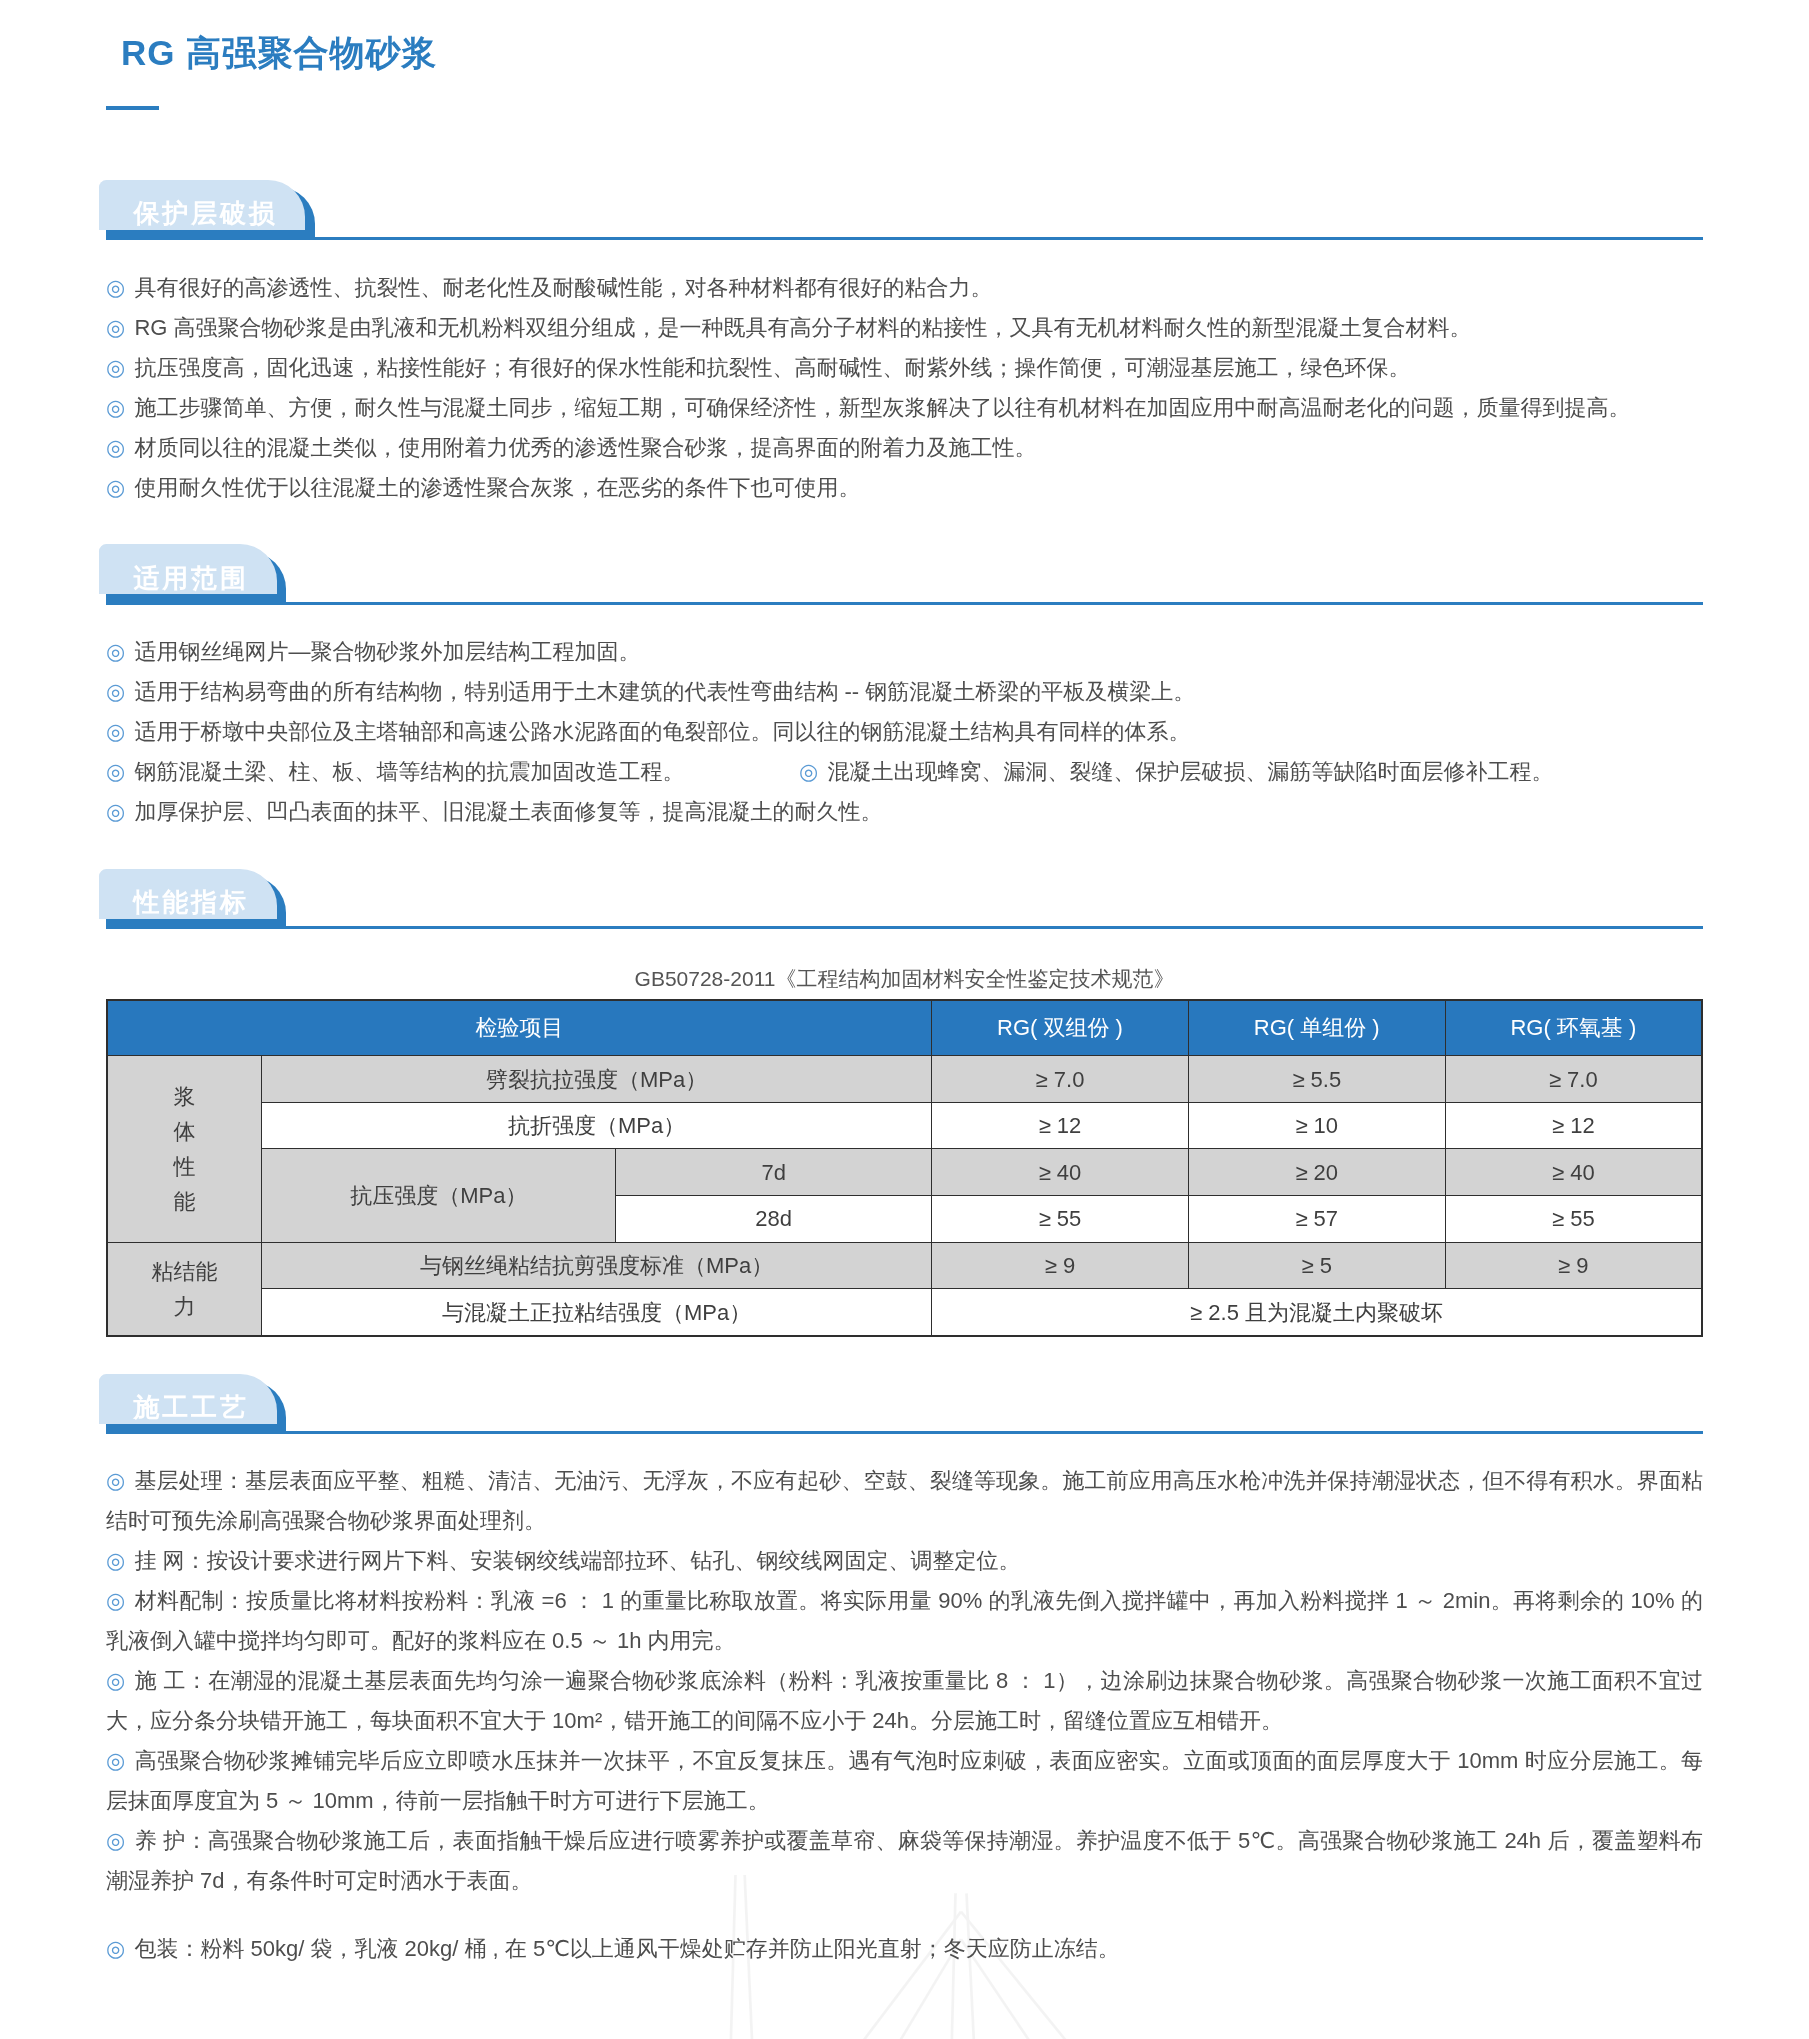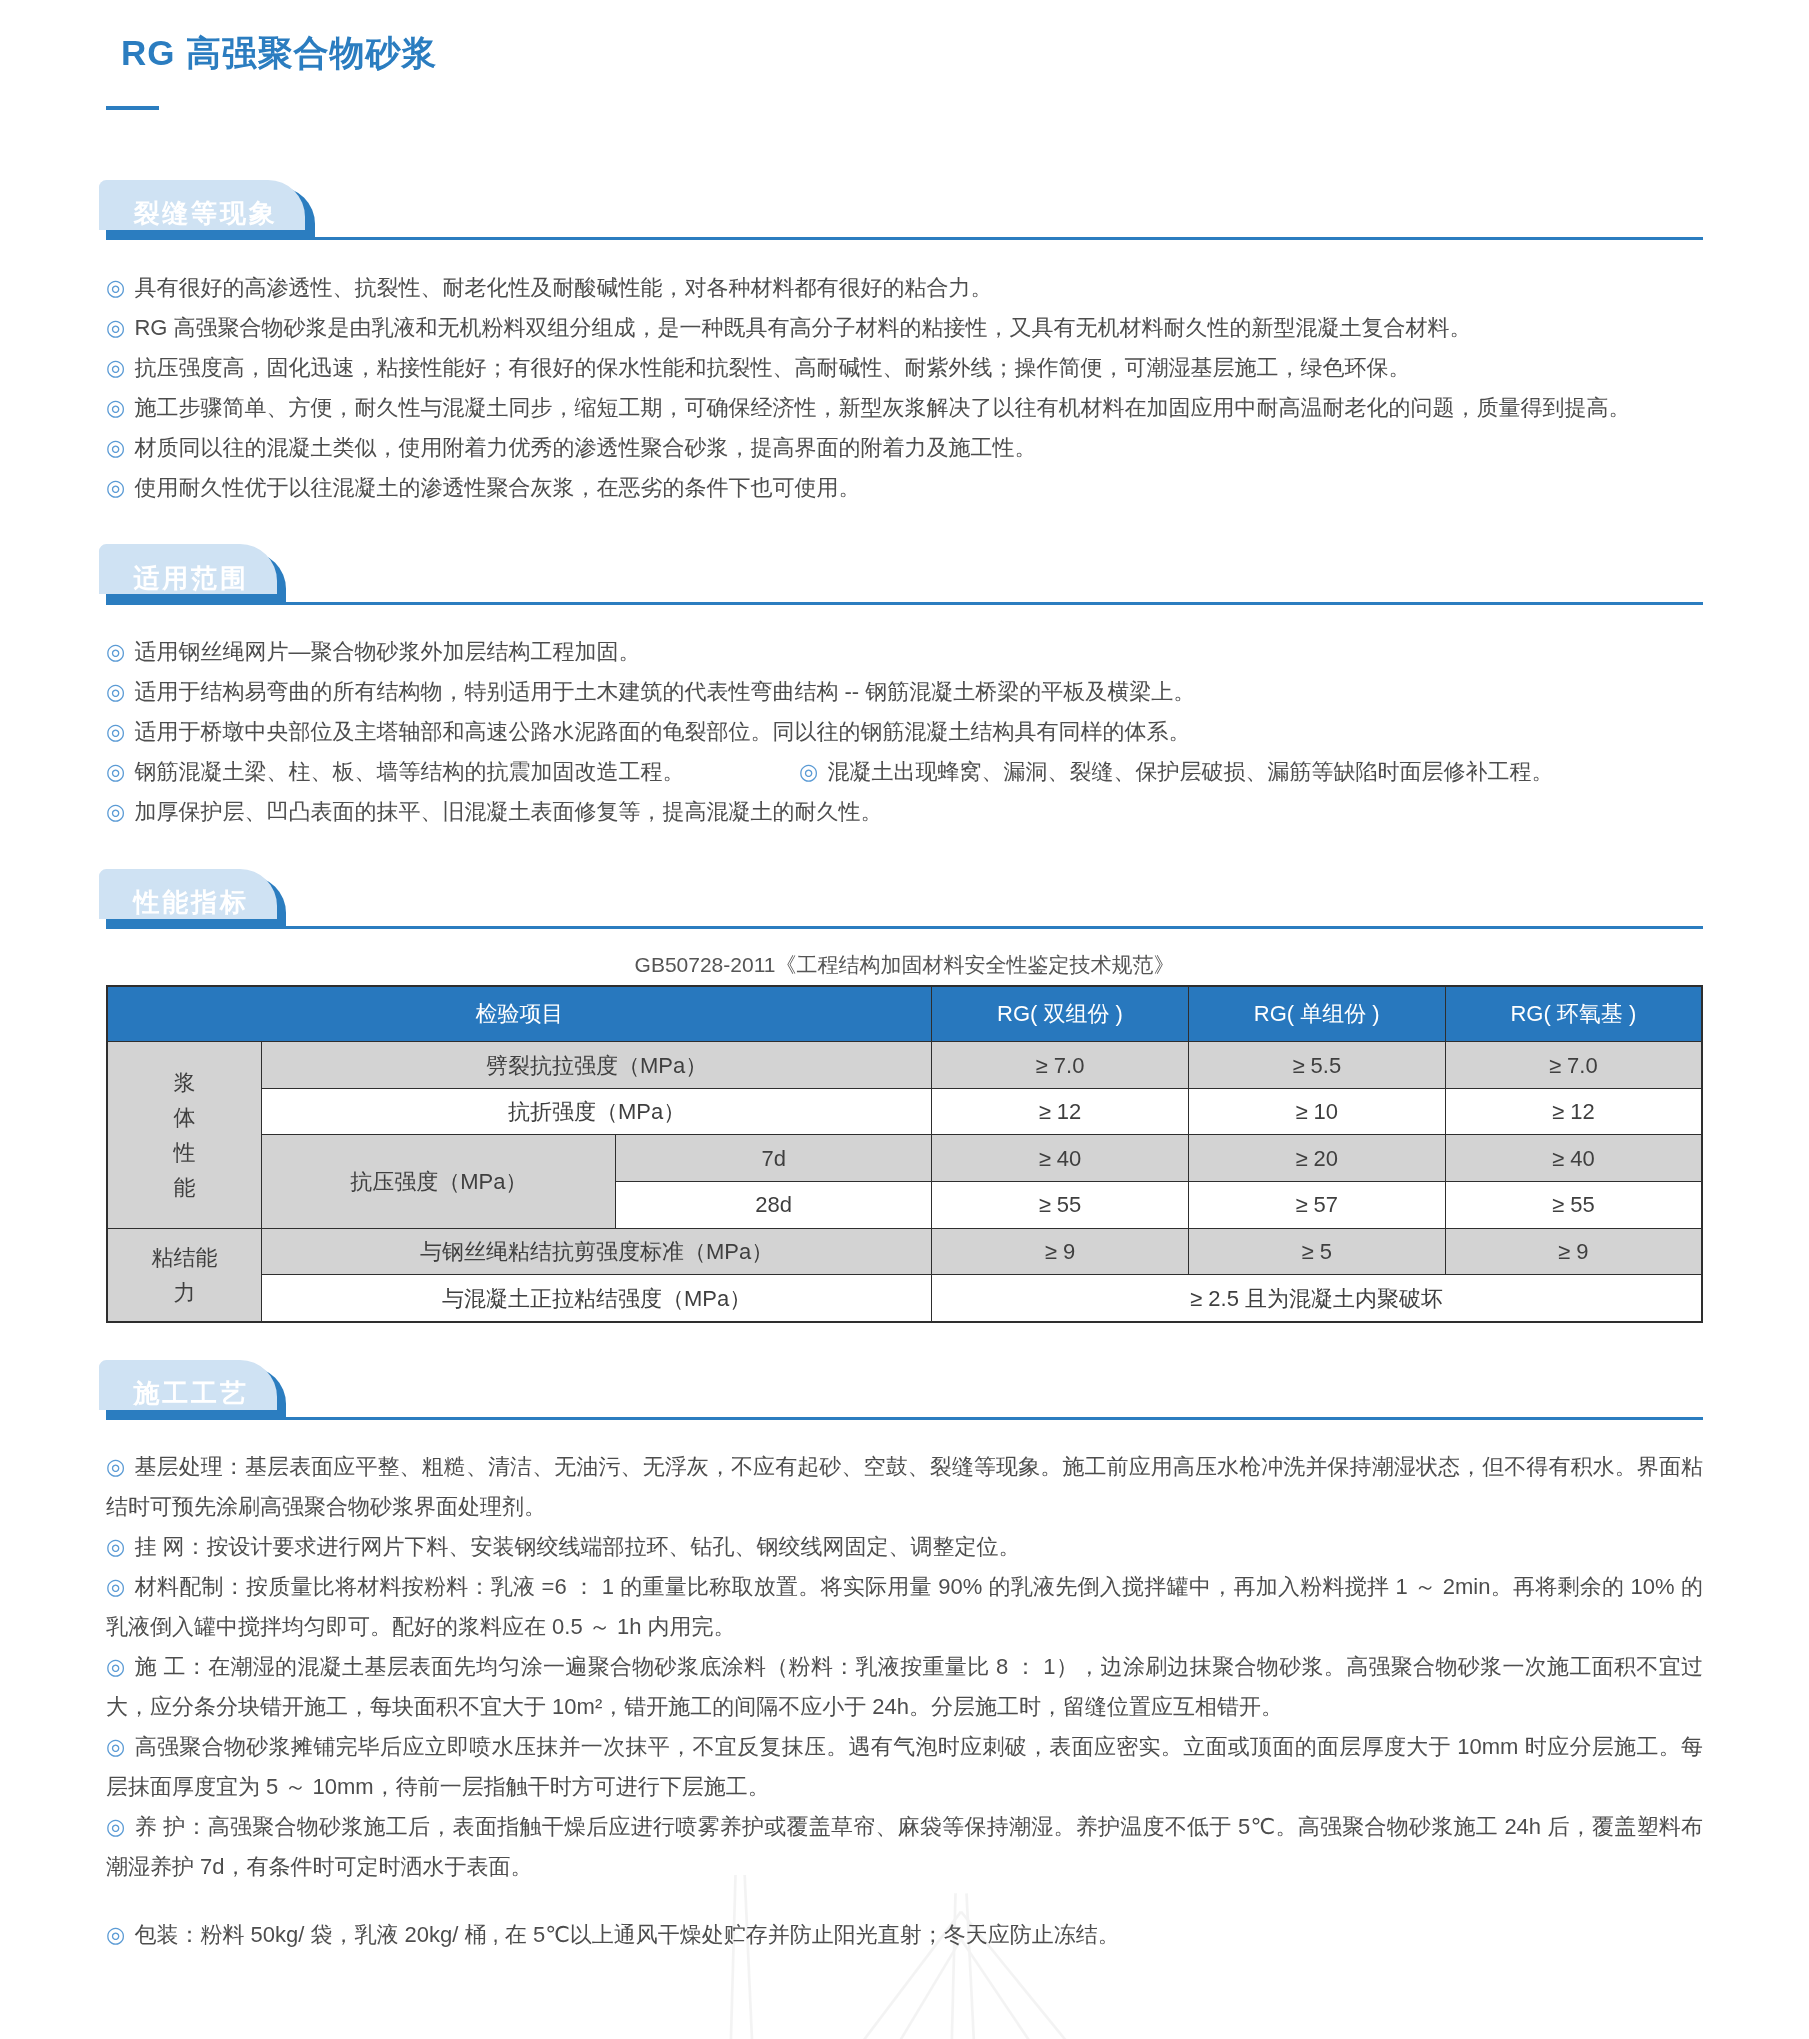--- a/index.html
+++ b/index.html
@@ -78,21 +78,21 @@
     margin-right:9.2px;
   }
   .two-col{ display:flex; }
   .two-col .cell-a{ flex:0 0 693px; }
   .two-col .cell-b{ flex:1; }
 
   .table-caption{
     text-align:center;
     font-size:21px;
     color:#555;
-    margin-top:22px;
+    margin-top:36px;
   }
   table.perf{
     width:100%;
     border-collapse:collapse;
     table-layout:fixed;
     margin-top:6px;
     border:2.8px solid var(--border);
   }
   table.perf th{
     background:var(--accent-dark);
@@ -142,21 +142,21 @@
   </g>
 </svg>
 
 <div class="container">
 
   <h1 class="page-title">RG 高强聚合物砂浆</h1>
   <div class="title-dash"></div>
 
   <div class="section-header first">
     <div class="sec-tab">
-      <span>裂缝等现象</span>
+      <span>保护层破损</span>
     </div>
   </div>
   <div class="bullets">
     <p class="bullet"><span class="mark">◎</span><span>具有很好的高渗透性、抗裂性、耐老化性及耐酸碱性能，对各种材料都有很好的粘合力。</span></p>
     <p class="bullet"><span class="mark">◎</span><span>RG 高强聚合物砂浆是由乳液和无机粉料双组分组成，是一种既具有高分子材料的粘接性，又具有无机材料耐久性的新型混凝土复合材料。</span></p>
     <p class="bullet"><span class="mark">◎</span><span>抗压强度高，固化迅速，粘接性能好；有很好的保水性能和抗裂性、高耐碱性、耐紫外线；操作简便，可潮湿基层施工，绿色环保。</span></p>
     <p class="bullet"><span class="mark">◎</span><span>施工步骤简单、方便，耐久性与混凝土同步，缩短工期，可确保经济性，新型灰浆解决了以往有机材料在加固应用中耐高温耐老化的问题，质量得到提高。</span></p>
     <p class="bullet"><span class="mark">◎</span><span>材质同以往的混凝土类似，使用附着力优秀的渗透性聚合砂浆，提高界面的附着力及施工性。</span></p>
     <p class="bullet"><span class="mark">◎</span><span>使用耐久性优于以往混凝土的渗透性聚合灰浆，在恶劣的条件下也可使用。</span></p>
   </div>

